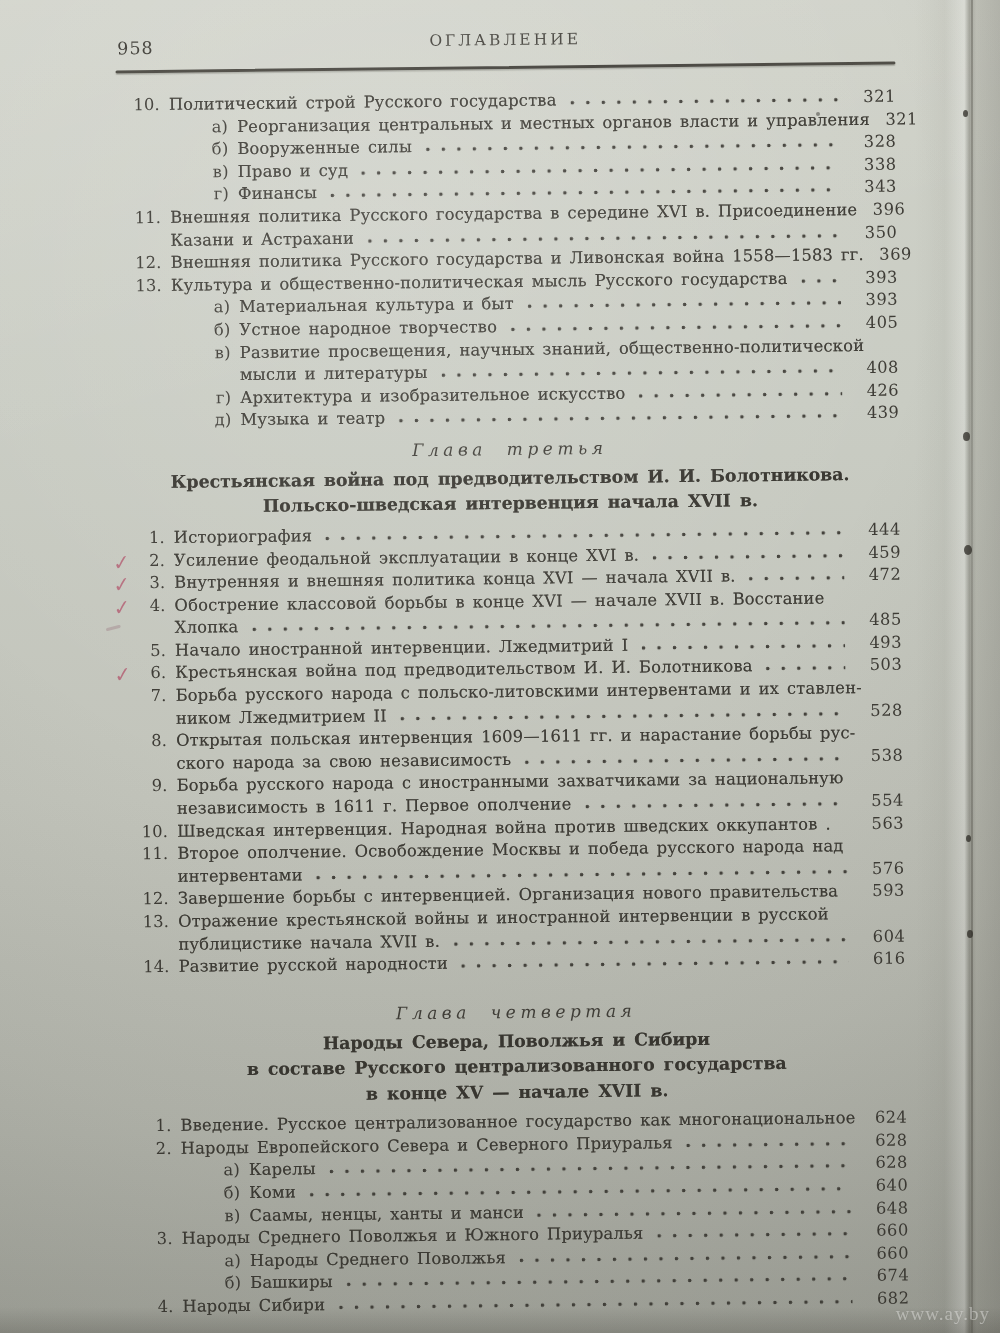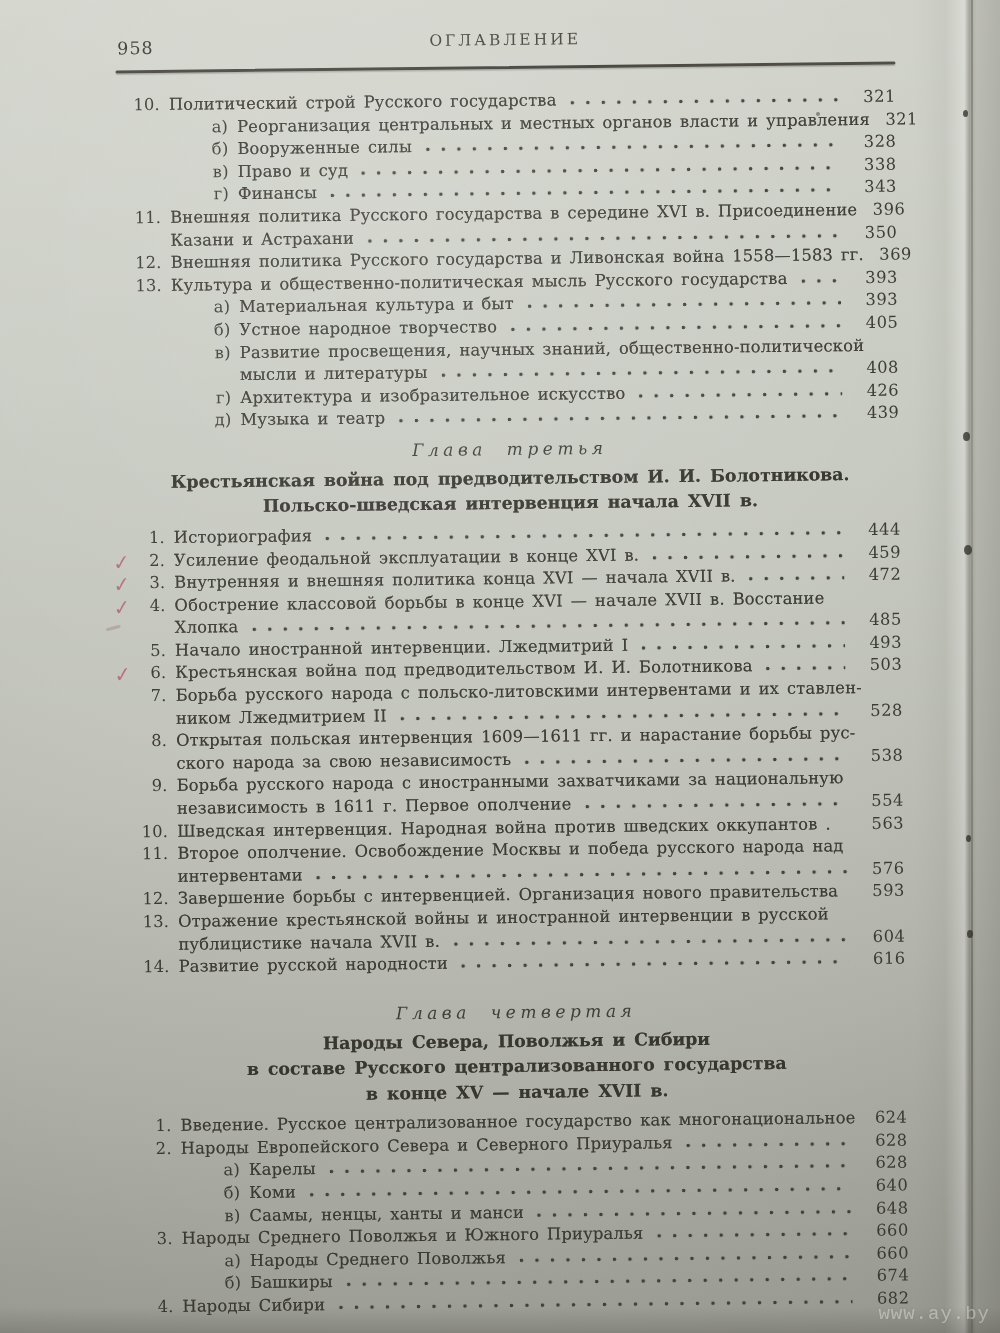--- a/index.html
+++ b/index.html
@@ -38,21 +38,21 @@
      background-size:15.5px 5px;background-repeat:repeat-x;background-position:2px 0;}
   .toc-row .spacer{flex:1 1 auto;}
   .toc-row .page{flex:none;width:48px;text-align:right;letter-spacing:.5px;}
   .mark{position:absolute;left:-8px;top:1px;color:rgba(178,92,112,.82);font-size:20px;font-family:"DejaVu Sans",sans-serif;transform:rotate(-10deg) skewX(-6deg);font-weight:bold;}
   .mark-dash{position:absolute;left:-16px;top:9px;width:15px;height:3px;background:rgba(160,130,138,.45);border-radius:2px;transform:rotate(-14deg);}
   .chapter{text-align:center;}
   .chapter .italic{font-style:italic;font-size:17px;letter-spacing:4.5px;word-spacing:10px;margin-top:10px;margin-bottom:7px;color:#403e38;}
   .chapter .bold-line{font-weight:bold;font-size:17.3px;line-height:25.5px;word-spacing:3px;color:#393731;text-shadow:0 0 .6px rgba(50,48,42,.6);}
   .chapter{margin-bottom:6px;}
   .gap-lg{margin-top:27px;}
-  .watermark{position:absolute;right:10px;bottom:8px;font-family:Liberation Mono, monospace;
+  .watermark{position:absolute;right:10px;bottom:8px;font-family:Liberation Serif, serif;
      font-size:19px;letter-spacing:1px;color:rgba(245,245,242,.42);text-shadow:0 0 2px rgba(120,120,114,.3);}
 </style>
 </head>
 <body>
 
 <div class="photo">
   <div class="content">
     <div class="pagehead">
       <span class="pageno">958</span>
       <span class="headtitle">ОГЛАВЛЕНИЕ</span>

